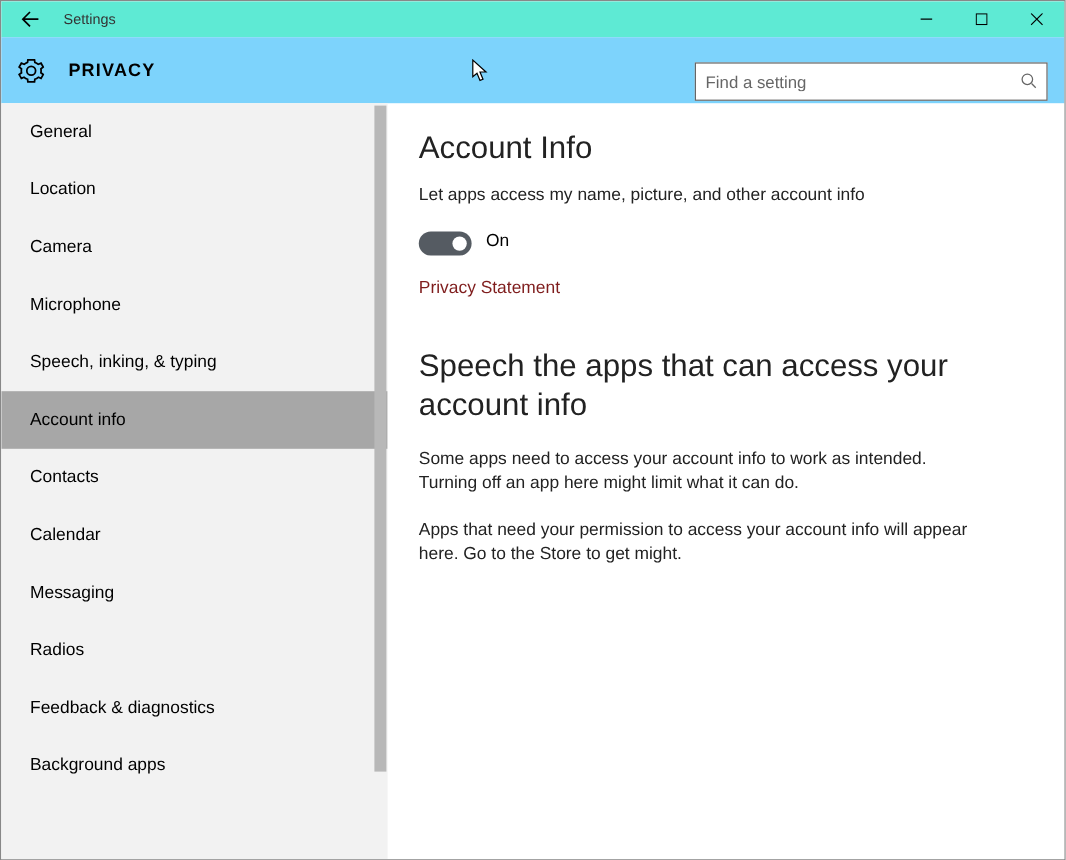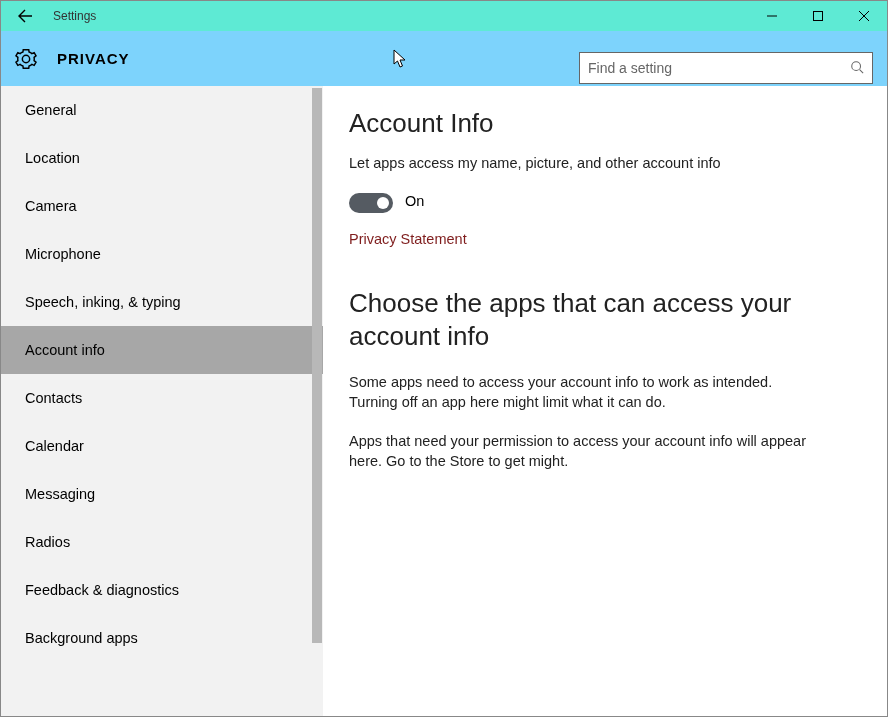--- a/index.html
+++ b/index.html
@@ -293,21 +293,21 @@
   <div class="main">
     <h1 class="section-title">Account Info</h1>
     <div class="setting-label">Let apps access my name, picture, and other account info</div>
     <div class="toggle-row">
       <div class="toggle">
         <div class="toggle-knob"></div>
       </div>
       <span class="toggle-state">On</span>
     </div>
     <a class="link">Privacy Statement</a>
-    <h2 class="subsection-title">Choose the apps that can access your account info</h2>
+    <h2 class="subsection-title">Speech the apps that can access your account info</h2>
     <p class="body-text">Some apps need to access your account info to work as intended. Turning off an app here might limit what it can do.</p>
     <p class="body-text">Apps that need your permission to access your account info will appear here. Go to the Store to get might.</p>
   </div>
 </div>
 
 <svg class="cursor" width="16" height="20" viewBox="0 0 16 20">
   <path d="M1 1 L1 15 L4.5 12 L7 18 L9.5 17 L7 11 L12 11 Z" fill="#fff" stroke="#000" stroke-width="1"></path>
 </svg>
 
 </body></html>

